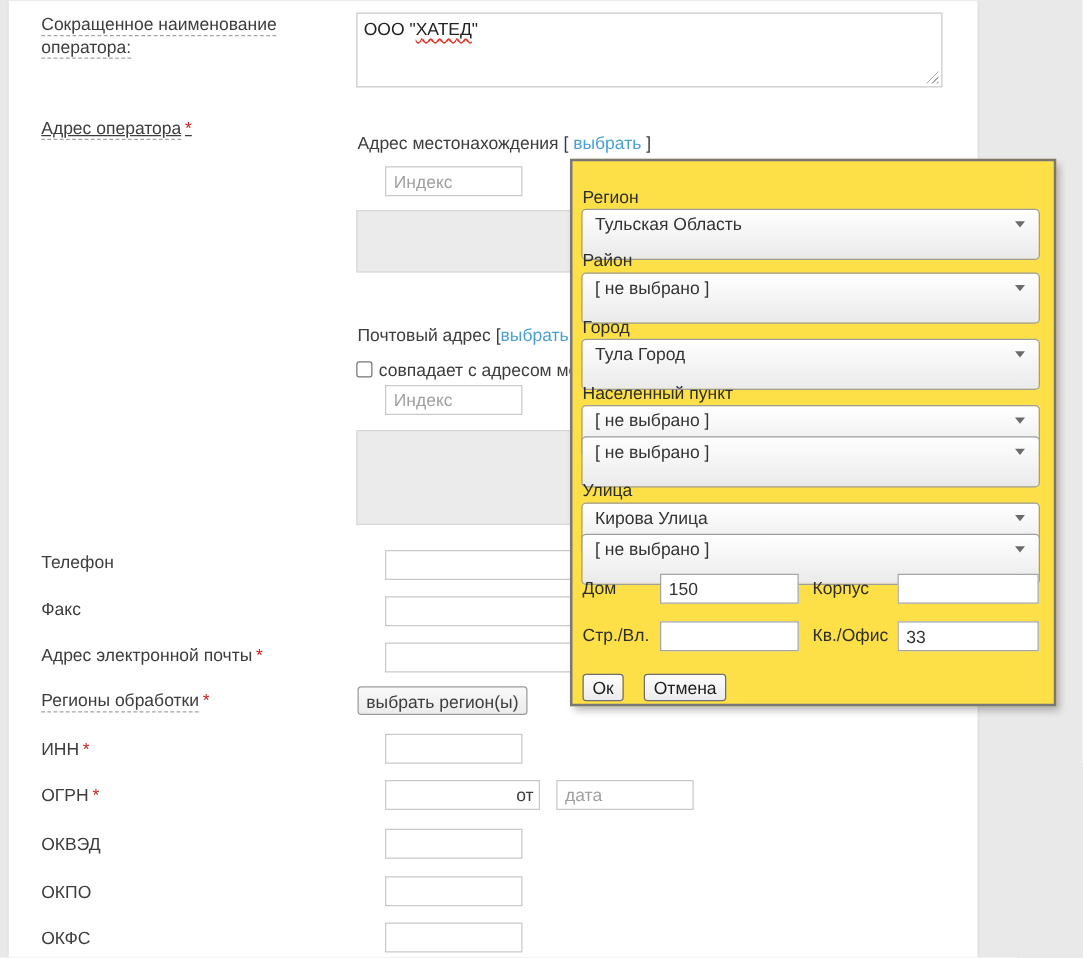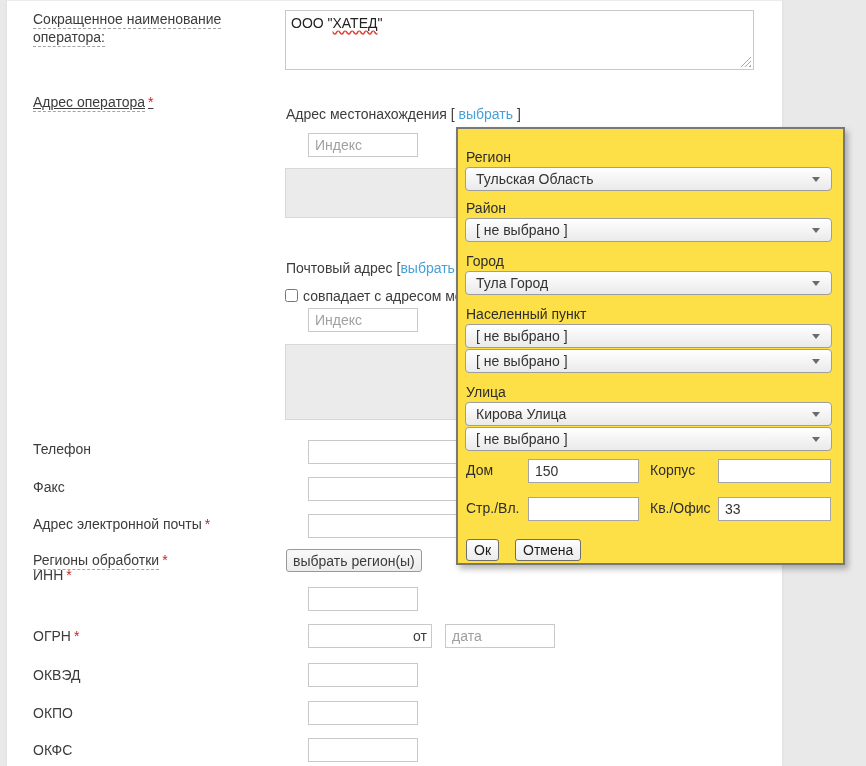--- a/index.html
+++ b/index.html
@@ -56,21 +56,21 @@
 
   
   .popup {
     position: absolute; left: 456px; top: 127px; width: 389px; height: 438px;
     background: #fde047; border: 2px solid #787878;
     box-shadow: 3px 4px 6px rgba(0,0,0,0.28);
     z-index: 10;
   }
   .popup-label { position: absolute; left: 8px; font-size: 14px; color: #2d2d2d; line-height: 17px; }
   .sel {
-    position: absolute; left: 7px; width: 367px; height: 24px;
+    position: absolute; left: 7px; width: 367px; height: 41px;
     border: 1px solid #9e9e9e; border-radius: 4px;
     background: linear-gradient(#ffffff, #eaeaea);
     font-size: 14px; color: #333; line-height: 22px;
     padding: 0 26px 12px 10px; white-space: nowrap; overflow: hidden; cursor: pointer;
   }
   .sel-arrow {
     position: absolute; right: 11px; top: 9px; width: 0; height: 0;
     border-left: 4px solid transparent; border-right: 4px solid transparent;
     border-top: 5px solid #6b6b6b;
   }
@@ -125,21 +125,21 @@
 
   <div class="abs label" style="left:33px; top:478px;">Факс</div>
   <input class="inp" style="left: 285px; top: 477px; width: 240px;">
 
   <div class="abs label" style="left:33px; top:515px;"><span>Адрес электронной почты</span><span class="req">*</span></div>
   <input class="inp" style="left: 285px; top: 514px; width: 240px;">
 
   <div class="abs label" style="left:33px; top:551px;"><span class="dashed">Регионы обработки</span><span class="req">*</span></div>
   <button class="regions-btn">выбрать регион(ы)</button>
 
-  <div class="abs label" style="left:33px; top:566px;"><span>ИНН</span><span class="req">*</span></div>
+  <div class="abs label" style="left:33px; top:590px;"><span>ИНН</span><span class="req">*</span></div>
   <input class="inp" style="left: 285px; top: 587px; width: 110px;">
 
   <div class="abs label" style="left:33px; top:627px;"><span>ОГРН</span><span class="req">*</span></div>
   <input class="inp" style="left: 285px; top: 624px; width: 124px;">
   <div class="abs label" style="left:413px; top:627px;">от</div>
   <input class="inp" style="left: 422px; top: 624px; width: 110px;" placeholder="дата">
 
   <div class="abs label" style="left:33px; top:666px;">ОКВЭД</div>
   <input class="inp" style="left: 285px; top: 663px; width: 110px;">
 

